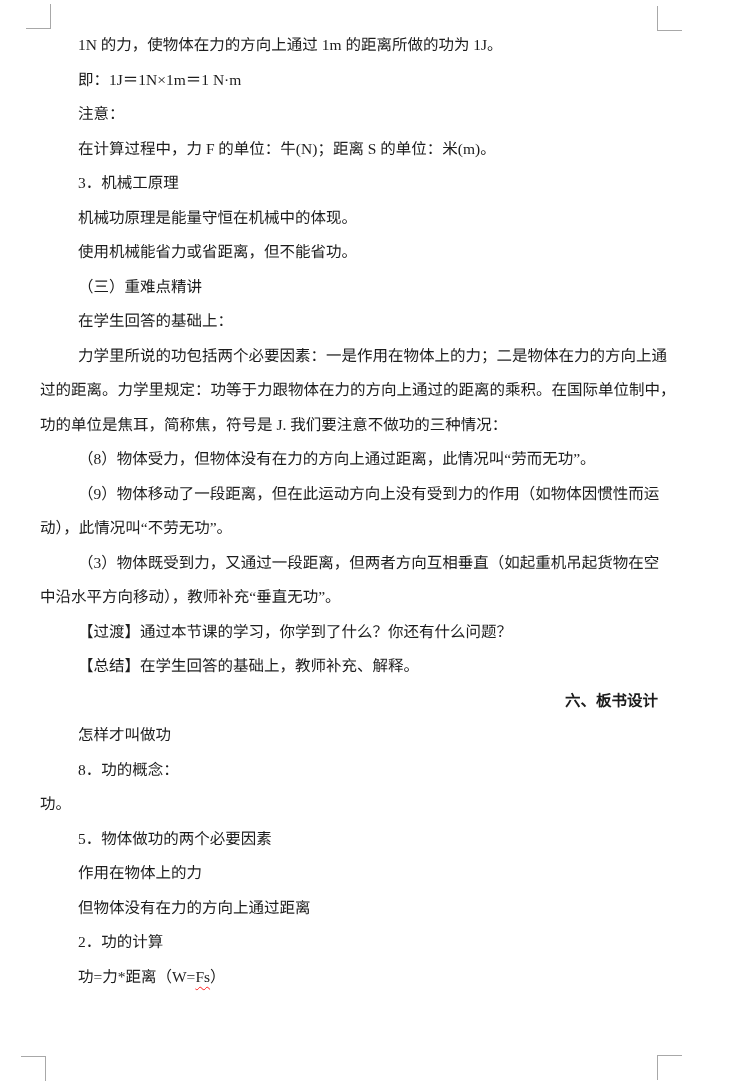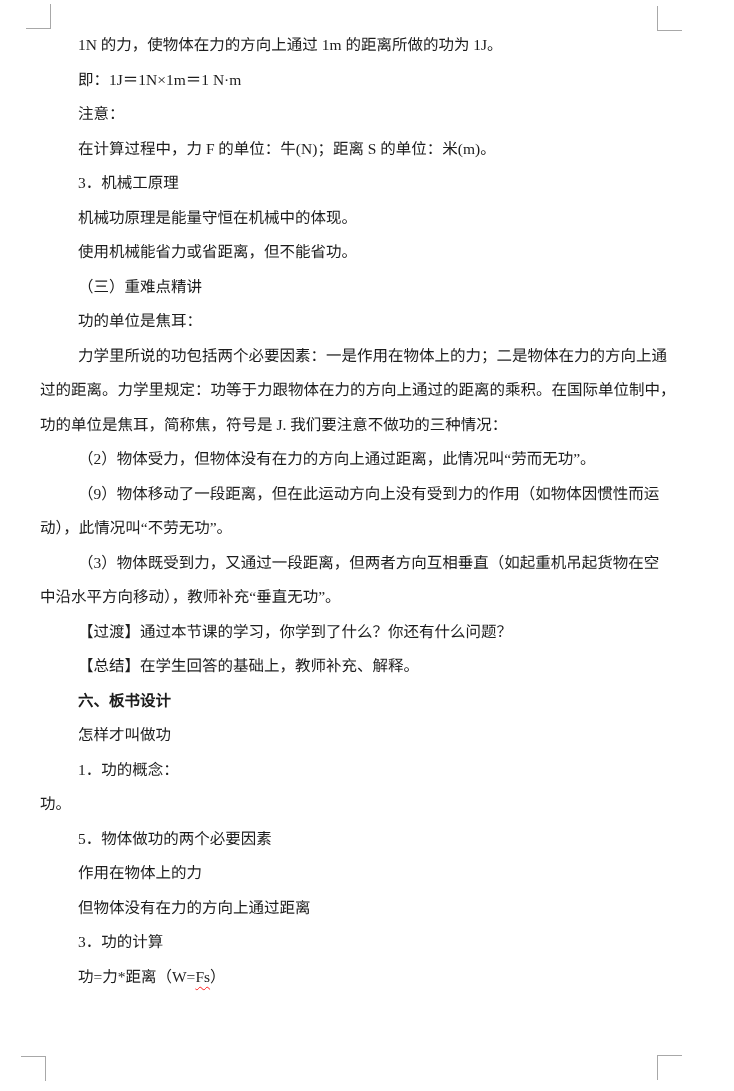--- a/index.html
+++ b/index.html
@@ -32,21 +32,21 @@
     position: absolute;
     left: 40px;
     top: 28px;
     width: 618px;
     font-size: 15.5px;
     line-height: 34.5px;
     white-space: nowrap;
   }
   .line { height: 34.5px; }
   .indent { text-indent: 38px; }
-  .bold { font-weight: bold; }
+  .bold { font-weight: bold; text-align: right; }
   .misspell {
     text-decoration-line: underline;
     text-decoration-style: wavy;
     text-decoration-color: #ff1a1a;
     text-decoration-thickness: 1px;
     text-underline-offset: 4px;
   }
 </style>
 </head>
 <body>
@@ -60,35 +60,35 @@
 
   <div class="content">
     <div class="line indent">1N 的力，使物体在力的方向上通过 1m 的距离所做的功为 1J。</div>
     <div class="line indent">即：1J＝1N×1m＝1 N·m</div>
     <div class="line indent">注意：</div>
     <div class="line indent">在计算过程中，力 F 的单位：牛(N)；距离 S 的单位：米(m)。</div>
     <div class="line indent">3．机械工原理</div>
     <div class="line indent">机械功原理是能量守恒在机械中的体现。</div>
     <div class="line indent">使用机械能省力或省距离，但不能省功。</div>
     <div class="line indent">（三）重难点精讲</div>
-    <div class="line indent">功的单位是焦耳：</div>
+    <div class="line indent">在学生回答的基础上：</div>
     <div class="line indent">力学里所说的功包括两个必要因素：一是作用在物体上的力；二是物体在力的方向上通</div>
     <div class="line">过的距离。力学里规定：功等于力跟物体在力的方向上通过的距离的乘积。在国际单位制中，</div>
     <div class="line">功的单位是焦耳，简称焦，符号是 J. 我们要注意不做功的三种情况：</div>
-    <div class="line indent">（2）物体受力，但物体没有在力的方向上通过距离，此情况叫“劳而无功”。</div>
+    <div class="line indent">（8）物体受力，但物体没有在力的方向上通过距离，此情况叫“劳而无功”。</div>
     <div class="line indent">（9）物体移动了一段距离，但在此运动方向上没有受到力的作用（如物体因惯性而运</div>
     <div class="line">动），此情况叫“不劳无功”。</div>
     <div class="line indent">（3）物体既受到力，又通过一段距离，但两者方向互相垂直（如起重机吊起货物在空</div>
     <div class="line">中沿水平方向移动），教师补充“垂直无功”。</div>
     <div class="line indent">【过渡】通过本节课的学习，你学到了什么？你还有什么问题？</div>
     <div class="line indent">【总结】在学生回答的基础上，教师补充、解释。</div>
     <div class="line indent bold">六、板书设计</div>
     <div class="line indent">怎样才叫做功</div>
-    <div class="line indent">1．功的概念：</div>
+    <div class="line indent">8．功的概念：</div>
     <div class="line">功。</div>
     <div class="line indent">5．物体做功的两个必要因素</div>
     <div class="line indent">作用在物体上的力</div>
     <div class="line indent">但物体没有在力的方向上通过距离</div>
-    <div class="line indent">3．功的计算</div>
+    <div class="line indent">2．功的计算</div>
     <div class="line indent"><span>功=力*距离（W=</span><span class="misspell">Fs</span><span>）</span></div>
   </div>
 
 </div>
 
 </body></html>

